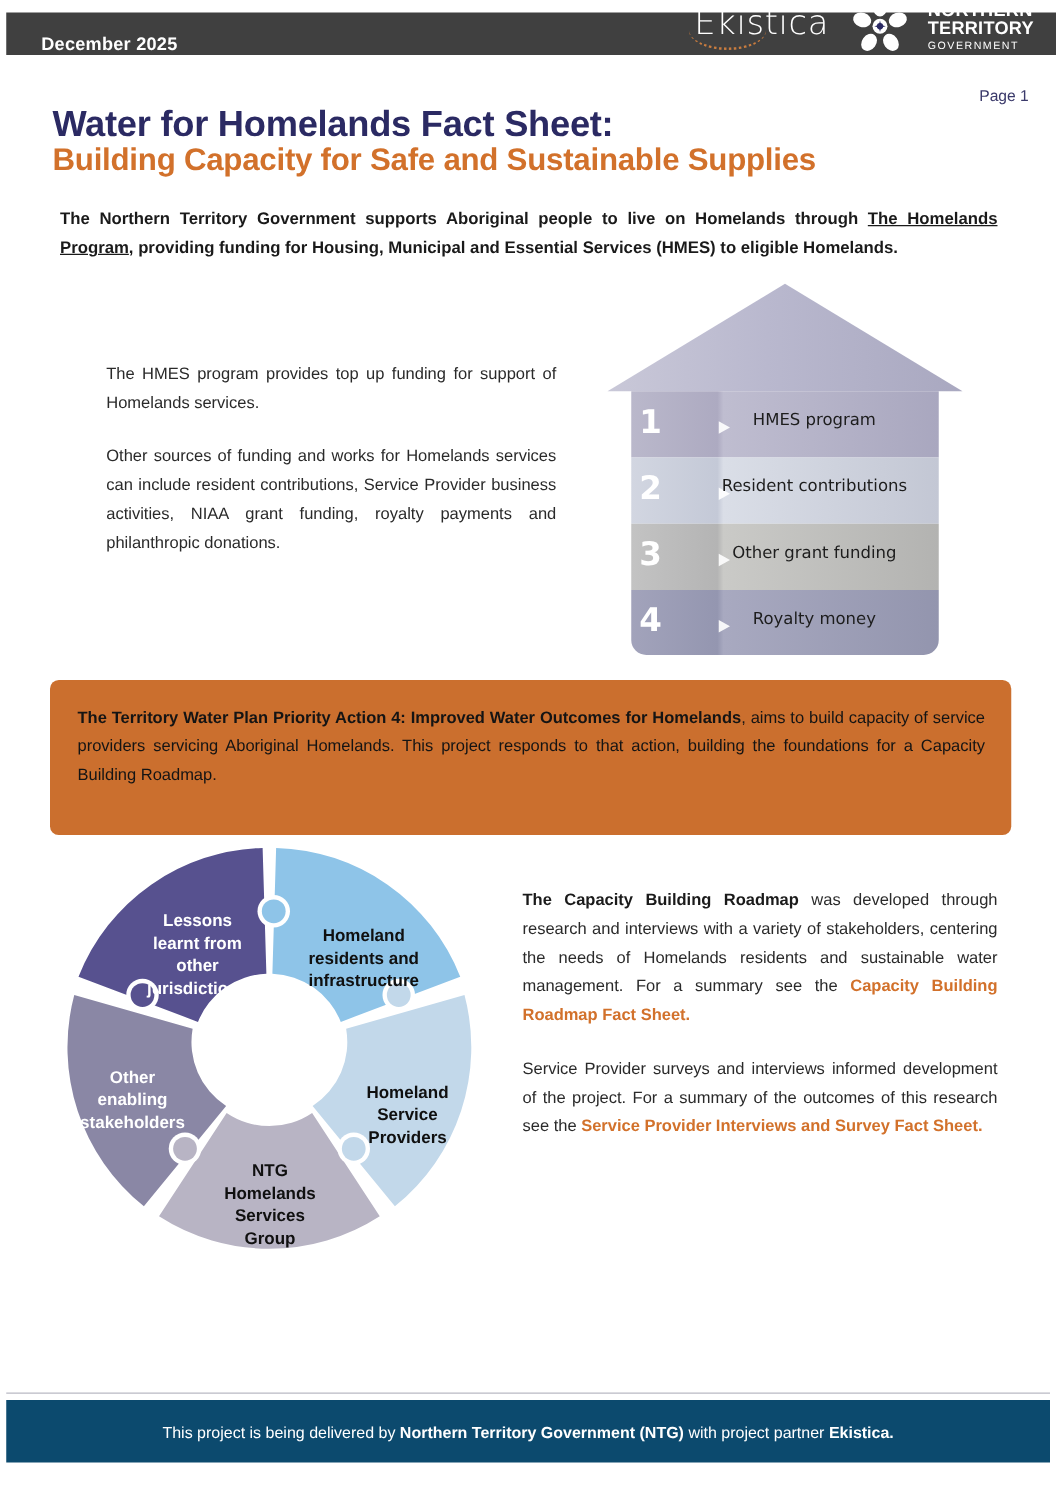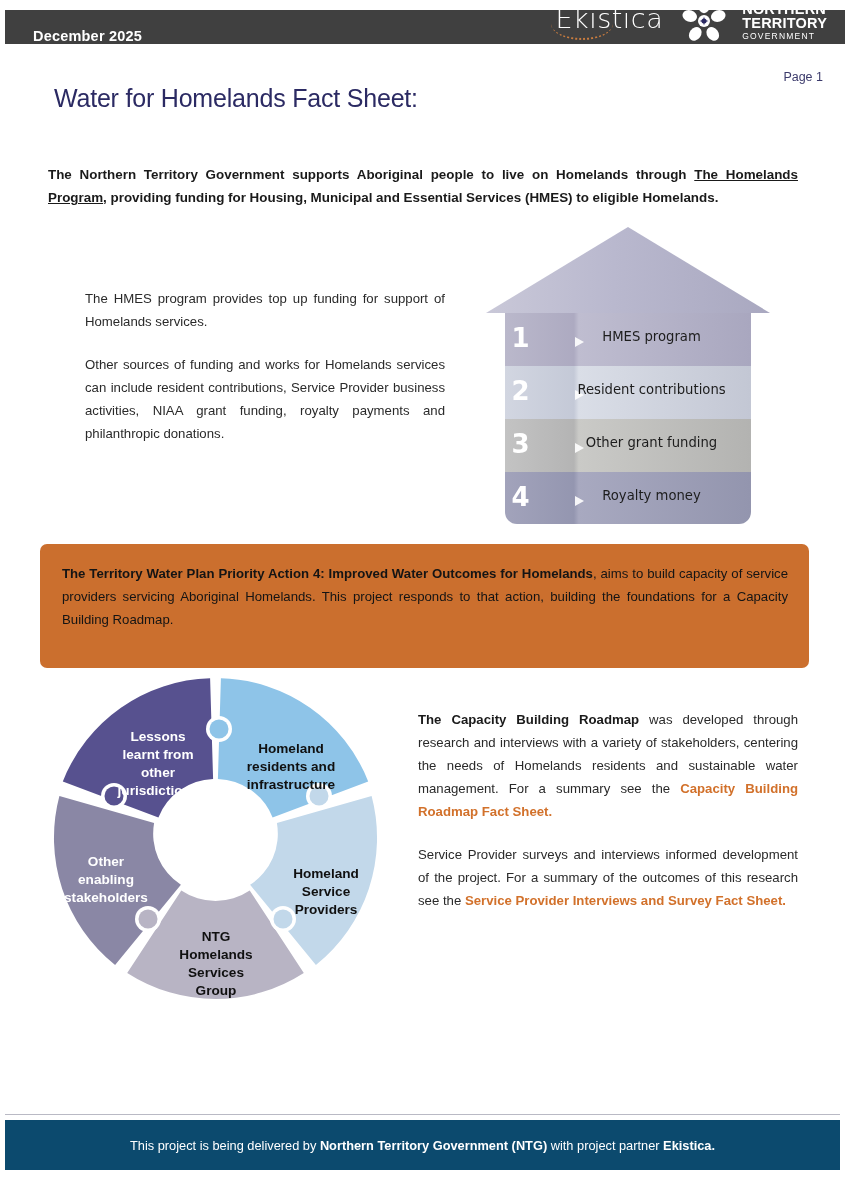--- a/index.html
+++ b/index.html
@@ -43,21 +43,21 @@
   .ntg-words .l3{font-size:8.5px;letter-spacing:1.2px;margin-top:1px;}
 
   .page-num{
     position:absolute;right:22px;top:70px;font-size:12.5px;color:#3b3a6b;
     font-family:"Liberation Sans", sans-serif;
   }
 
   
   .title1{
     position:absolute;left:42px;top:84px;width:700px;
-    font-size:25px;font-weight:normal;color:#2b2a63;letter-spacing:-.2px;margin-left:12px;
+    font-size:29px;font-weight:bold;color:#2b2a63;letter-spacing:-.2px;
   }
   .title2{
     position:absolute;left:42px;top:114px;width:760px;
     font-size:25px;font-weight:bold;color:#d2712b;letter-spacing:-.2px;
   }
 
   
   .intro{
     position:absolute;left:48px;top:163px;width:750px;
     font-size:13.4px;line-height:1.72;text-align:justify;font-weight:bold;color:#1a1a1a;
@@ -173,20 +173,21 @@
           <span class="l2">TERRITORY</span>
           <span class="l3">GOVERNMENT</span>
         </div>
       </div>
     </div>
   </div>
 
   <div class="page-num">Page 1</div>
 
   <div class="title1">Water for Homelands Fact Sheet:</div>
+  <div class="title2">Building Capacity for Safe and Sustainable Supplies</div>
 
   <div class="intro">
     <span>The Northern Territory Government supports Aboriginal people to live on Homelands through </span><u>The Homelands Program</u><span>, providing funding for Housing, Municipal and Essential Services (HMES) to eligible Homelands.</span>
   </div>
 
   <div class="left-col">
     <p>The HMES program provides top up funding for support of Homelands services.</p>
     <p>Other sources of funding and works for Homelands services can include resident contributions, Service Provider business activities, NIAA grant funding, royalty payments and philanthropic donations.</p>
   </div>
 

